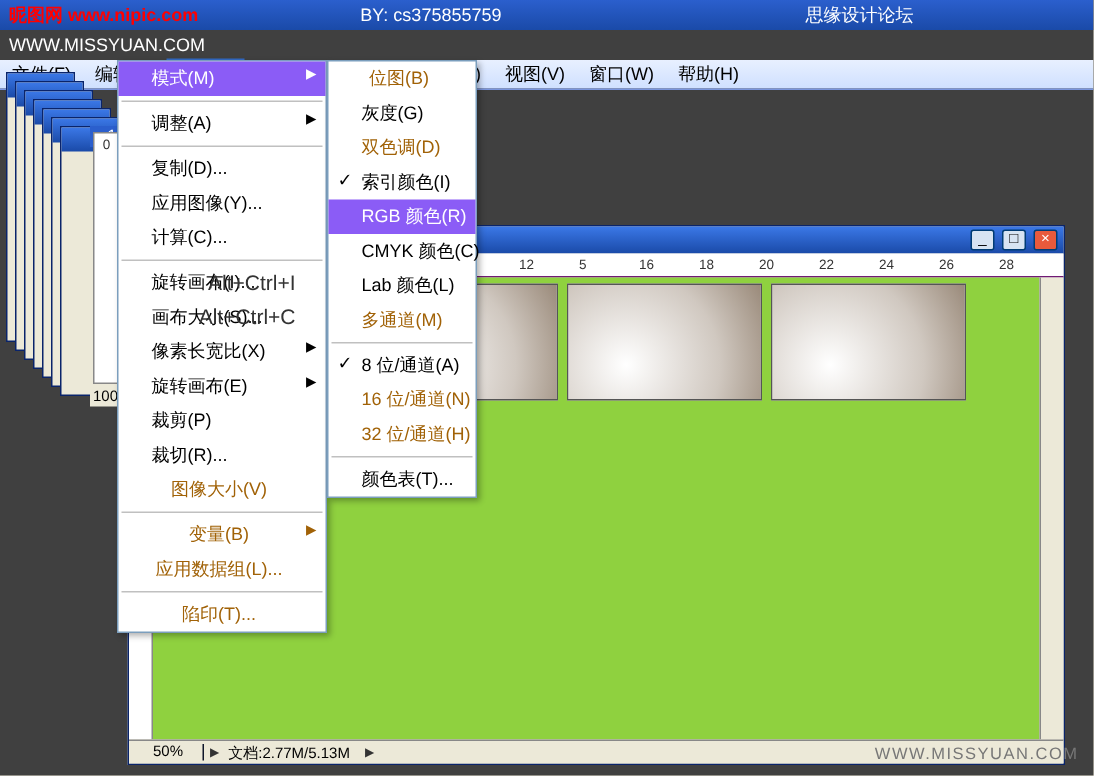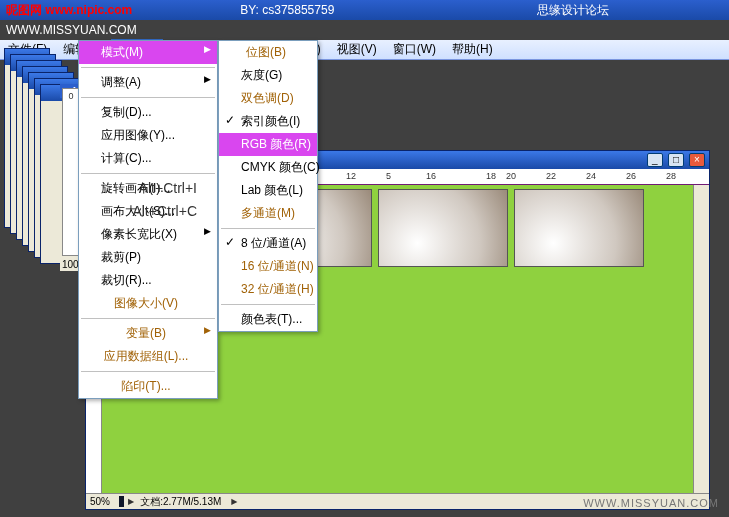--- a/index.html
+++ b/index.html
@@ -22,29 +22,29 @@
 .winbtns span { display:inline-block; width:16px; height:14px; margin-left:2px; background:#d7e4f2; border:1px solid #003c74; text-align:center; line-height:12px; font-size:10px; color:#000; border-radius:2px; }
 .winbtns .cl { background:#e85a3c; color:#fff; }
 .ruler-h { height:16px; background:#fff; border-bottom:1px solid #701a75; position:relative; margin-left:16px; }
 .ruler-h .tick { position:absolute; top:2px; font-size:9px; color:#333; }
 .ruler-v { position:absolute; left:0; top:16px; bottom:16px; width:16px; background:#fff; border-right:1px solid #888; }
 .canvas-area { position:absolute; left:16px; top:34px; right:16px; bottom:16px; background:#8fd13f; overflow:hidden; }
 .thumbs { display:flex; gap:6px; padding:4px; }
 .thumb { width:130px; height:78px; background:#f5f3f0; border:1px solid #555; position:relative; }
 .thumb .abs { position:absolute; inset:0; background:radial-gradient(circle at 30% 70%, #fff, #d0c8c0 60%, #9a8a7a); }
 .statusbar { position:absolute; bottom:0; left:0; right:0; height:16px; background:#ece9d8; border-top:1px solid #888; display:flex; align-items:center; font-size:10px; color:#000; }
-.statusbar .zoom { width:38px; border-right:5px solid #0f172a; padding:0 4px; }
+.statusbar .zoom { width:50px; border-right:1px solid #0f172a; padding:0 16px; }
 .statusbar .docinfo { padding:0 6px; }
 .statusbar .tri { margin-left:4px; font-size:8px; color:#333; }
 .scroll-v { position:absolute; right:0; top:34px; bottom:16px; width:16px; background:#ece9d8; border-left:1px solid #888; }
 
 .dropdown { position:absolute; background:#fff; border:1px solid #7b9ebd; box-shadow:2px 2px 4px rgba(0,0,0,.3); font-size:12px; color:#000; }
 .dropdown .item { padding:3px 26px 3px 22px; position:relative; white-space:nowrap; cursor:default; }
 .dropdown .item.disabled { color:#a16207;text-align:center; }
-.dropdown .item.sel { background:#d946ef; color:#fff; }
+.dropdown .item.sel { background:#8b5cf6; color:#fff; }
 .dropdown .sep { height:1px; background:#c0c0c0; margin:3px 2px; }
 .dropdown .sub::after { content:"▶"; position:absolute; right:6px; font-size:9px; }
 .dropdown .chk::before { content:"✓"; position:absolute; left:6px; }
 .dropdown .item .sc { position:absolute; right:20px; color:#333; font-size:14px; }
 
 #dd1 { left:78px; top:40px; width:140px; }
 #dd2 { left:218px; top:40px; width:100px; }
 
 .outer-ruler { position:absolute; left:62px; top:88px; width:18px; height:168px; background:#fff; border:1px solid #888; }
 .outer-ruler .n { font-size:9px; color:#333; text-align:center; margin-top:2px; }
@@ -117,21 +117,21 @@
   <div class="ruler-h">
     <span class="tick" style="left:4px">0</span>
     <span class="tick" style="left:44px">2</span>
     <span class="tick" style="left:84px">4</span>
     <span class="tick" style="left:124px">6</span>
     <span class="tick" style="left:164px">8</span>
     <span class="tick" style="left:204px">10</span>
     <span class="tick" style="left:244px">12</span>
     <span class="tick" style="left:284px">5</span>
     <span class="tick" style="left:324px">16</span>
-    <span class="tick" style="left:384px">18</span>
+    <span class="tick" style="left:364px">18</span>
     <span class="tick" style="left:404px">20</span>
     <span class="tick" style="left:444px">22</span>
     <span class="tick" style="left:484px">24</span>
     <span class="tick" style="left:524px">26</span>
     <span class="tick" style="left:564px">28</span>
   </div>
   <div class="ruler-v"></div>
   <div class="canvas-area">
     <div class="thumbs">
       <div class="thumb">
@@ -162,20 +162,21 @@
   <div class="sep"></div>
   <div class="item sub">调整(A)</div>
   <div class="sep"></div>
   <div class="item">复制(D)...</div>
   <div class="item">应用图像(Y)...</div>
   <div class="item">计算(C)...</div>
   <div class="sep"></div>
   <div class="item"><span>旋转画布(I)...</span><span class="sc">Alt+Ctrl+I</span></div>
   <div class="item"><span>画布大小(S)...</span><span class="sc">Alt+Ctrl+C</span></div>
   <div class="item sub">像素长宽比(X)</div>
+  <div class="item sub">旋转画布(E)</div>
   <div class="item">裁剪(P)</div>
   <div class="item">裁切(R)...</div>
   <div class="item disabled">图像大小(V)</div>
   <div class="sep"></div>
   <div class="item disabled sub">变量(B)</div>
   <div class="item disabled">应用数据组(L)...</div>
   <div class="sep"></div>
   <div class="item disabled">陷印(T)...</div>
 </div>
 

